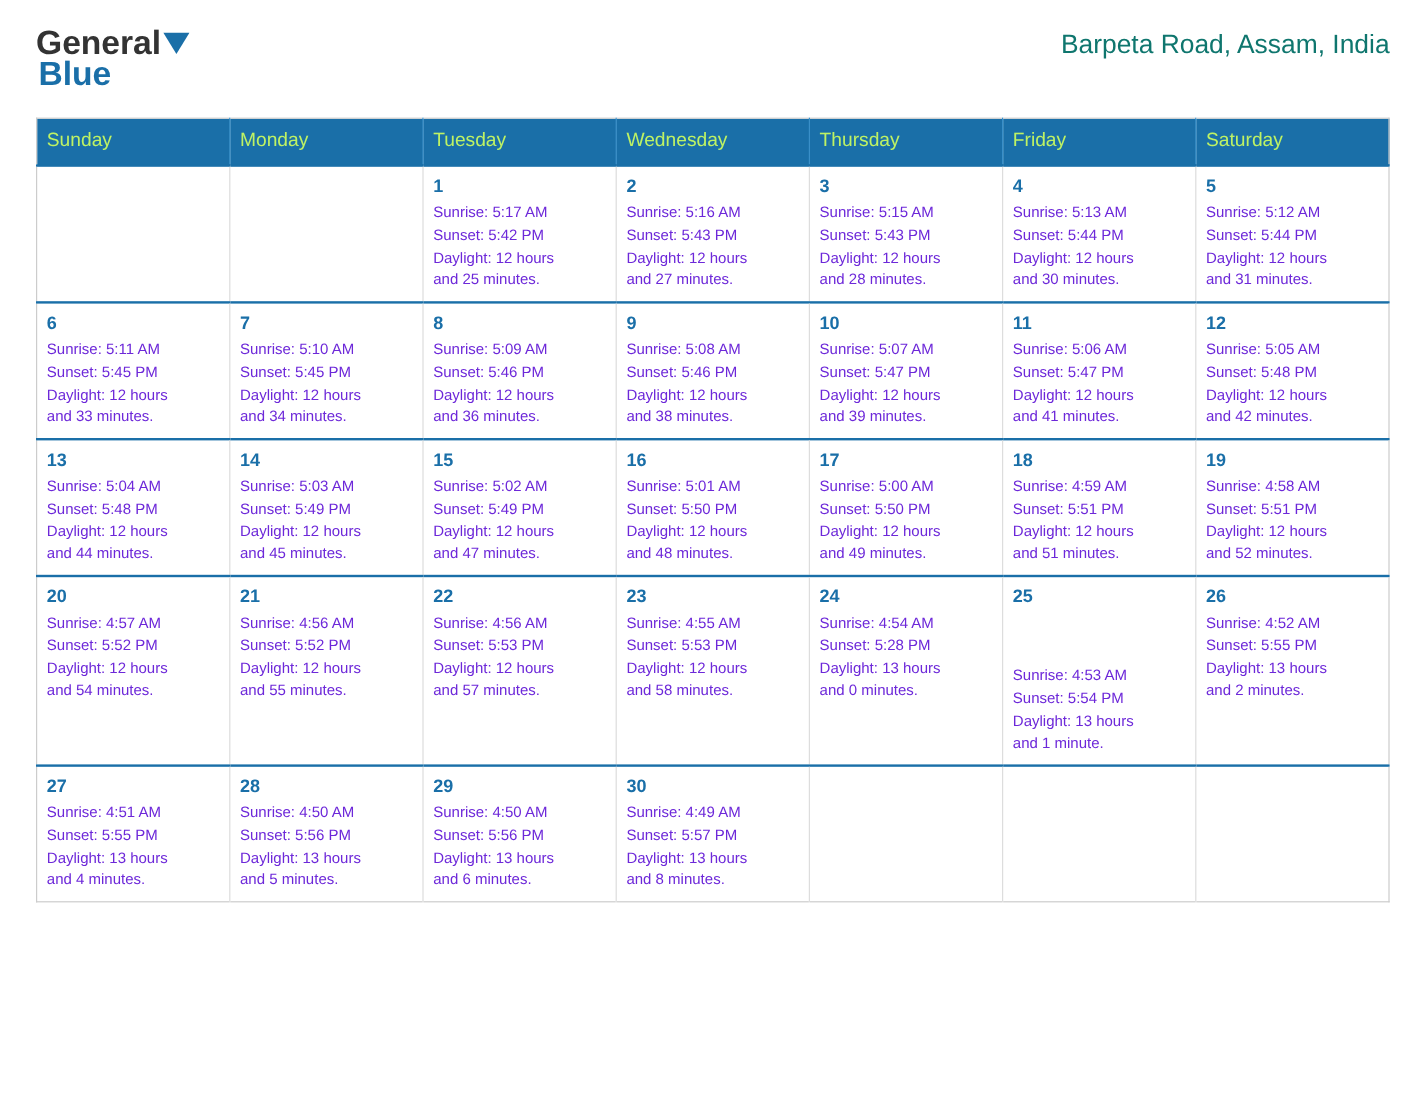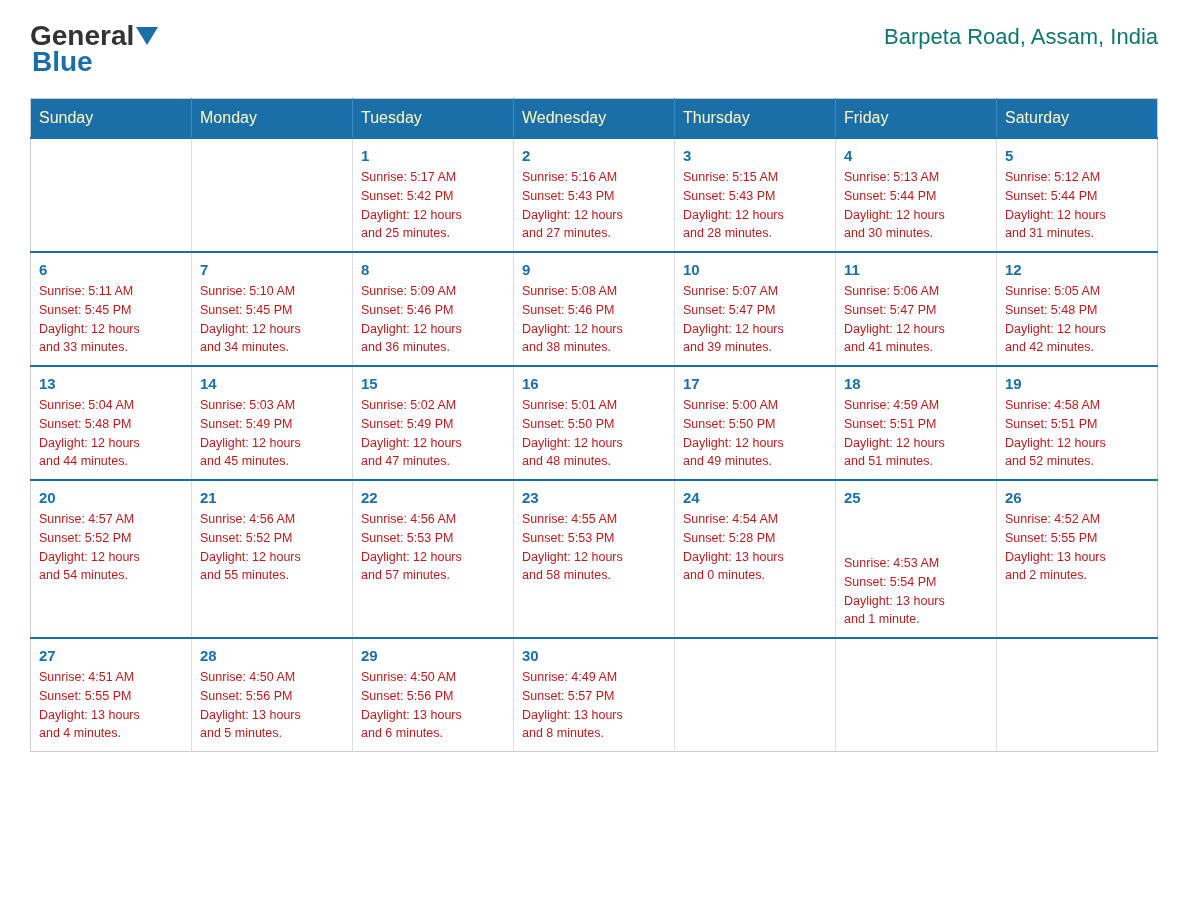--- a/index.html
+++ b/index.html
@@ -40,21 +40,21 @@
       color: #0f766e;
       margin-top: 4px;
     }
     .calendar-table {
       width: 100%;
       border-collapse: collapse;
       border: 1px solid #ccc;
     }
     .calendar-table th {
       background-color: #1a6fa8;
-      color: #fef9c3;
+      color: #bef264;
       padding: 10px 8px;
       text-align: left;
       font-size: 16px;
       font-weight: normal;
       border-right: 1px solid #3a8fc8;
     }
     .calendar-table th:last-child {
       border-right: none;
     }
     .calendar-table td {
@@ -75,21 +75,21 @@
     }
     .day-number {
       font-size: 15px;
       font-weight: bold;
       color: #1a6fa8;
       display: block;
       margin-bottom: 4px;
     }
     .day-info {
       font-size: 12.5px;
-      color: #b91c1c;
+      color: #6d28d9;
       line-height: 1.5;
     }
     .empty-cell {
       background: #fff;
     }
     .logo-wrapper {
       display: flex;
       flex-direction: column;
       align-items: flex-start;
     }

